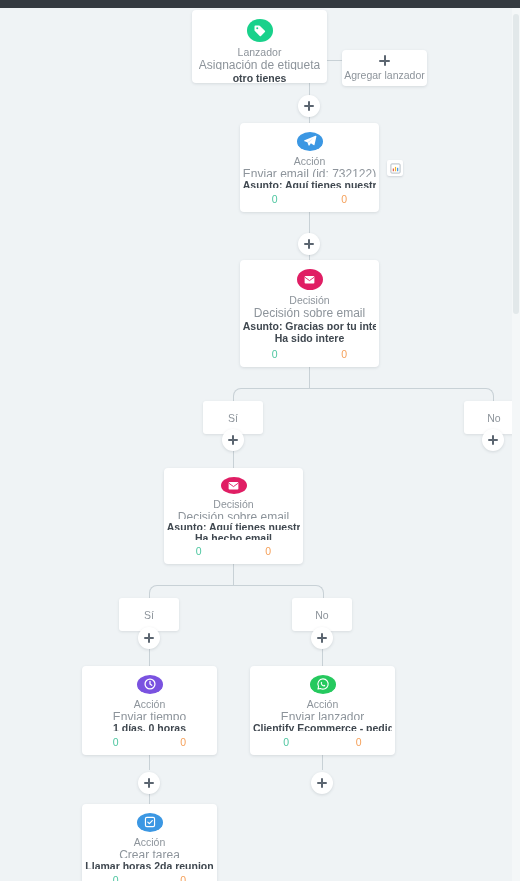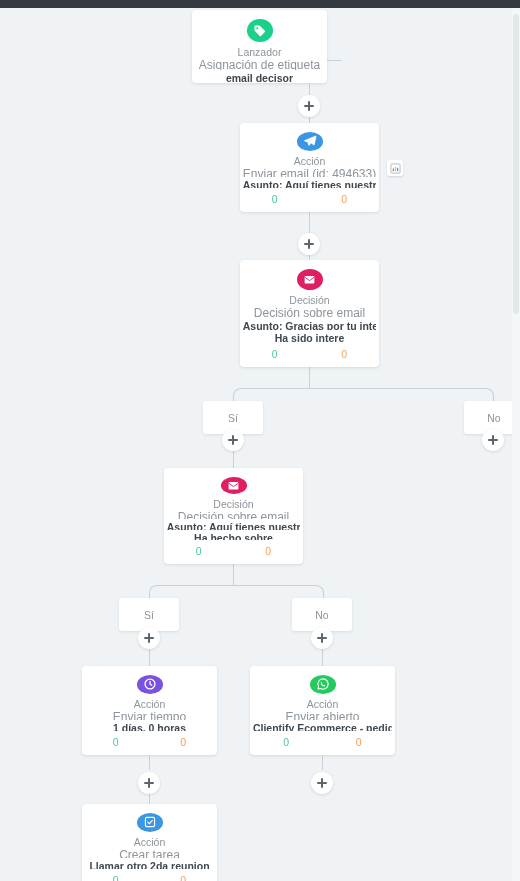--- a/index.html
+++ b/index.html
@@ -111,35 +111,39 @@
 
     <div class="card" style="left:192px;top:2px;width:135px;height:73px;">
       <div class="card-icon" style="background:#19d18b;">
         <svg width="15" height="15" viewBox="0 0 24 24" aria-hidden="true">
           <path d="M20.6 12.4 12.8 4.6a2 2 0 0 0-1.4-.6H5.4A1.4 1.4 0 0 0 4 5.4v6a2 2 0 0 0 .6 1.4l7.8 7.8a1.4 1.4 0 0 0 2 0l6.2-6.2a1.4 1.4 0 0 0 0-2z" fill="#ffffff"></path>
           <circle cx="8.4" cy="8.4" r="1.6" fill="#19d18b"></circle>
         </svg>
       </div>
       <div class="kind">Lanzador</div>
       <div class="subtitle">Asignación de etiqueta</div>
-      <div class="detail">email decisor</div>
-    </div>
-
+      <div class="detail">otro tienes</div>
+    </div>
+
+    <div class="addbox" style="left:342px;top:42px;width:85px;height:36px;">
+      <div class="pl"></div>
+      <span>Agregar lanzador</span>
+    </div>
 
     <div class="plus" style="left:298px;top:87px;"></div>
 
     <div class="card" style="left:240px;top:115px;width:139px;height:89px;">
       <div class="card-icon" style="background:#3b97e3;">
         <svg width="14" height="14" viewBox="0 0 24 24" aria-hidden="true">
           <path d="M21.5 3.2 2.6 10.6c-.9.35-.86 1.64.06 1.93l4.9 1.55 1.84 5.2c.3.85 1.45.95 1.9.17l2.2-3.8 4.5 3.3c.66.48 1.6.12 1.78-.68l3.2-13.9c.18-.8-.63-1.47-1.38-1.17z" fill="#ffffff"></path>
           <path d="M9.5 14.8 18.6 6.3l-10 7.1z" fill="#cfe6fa"></path>
         </svg>
       </div>
       <div class="kind">Acción</div>
-      <div class="subtitle">Enviar email (id: 494633)</div>
+      <div class="subtitle">Enviar email (id: 732122)</div>
       <div class="detail">Asunto: Aquí tienes nuestro c...</div>
       <div class="counters">
         <span class="c-green">0</span>
         <span class="c-orange">0</span>
       </div>
       <div class="stats-btn">
         <svg width="11" height="11" viewBox="0 0 24 24" aria-hidden="true">
           <rect x="2" y="2" width="20" height="20" rx="2" fill="none" stroke="#aeb7bf" stroke-width="2"></rect>
           <rect x="6" y="12" width="2.6" height="6" fill="#e2574c"></rect>
           <rect x="10.7" y="8.5" width="2.6" height="9.5" fill="#f0b429"></rect>
@@ -180,21 +184,21 @@
     <div class="card" style="left:164px;top:460px;width:139px;height:96px;">
       <div class="card-icon" style="background:#e01e64;">
         <svg width="13" height="13" viewBox="0 0 24 24" aria-hidden="true">
           <path d="M3 7.5a2 2 0 0 1 2-2h14a2 2 0 0 1 2 2V18a1.5 1.5 0 0 1-1.5 1.5h-15A1.5 1.5 0 0 1 3 18z" fill="#ffffff"></path>
           <path d="M4 8.2 12 14l8-5.8" fill="none" stroke="#e01e64" stroke-width="1.7" stroke-linecap="round"></path>
         </svg>
       </div>
       <div class="kind">Decisión</div>
       <div class="subtitle">Decisión sobre email</div>
       <div class="detail">Asunto: Aquí tienes nuestro c...</div>
-      <div class="detail">Ha hecho sobre</div>
+      <div class="detail">Ha hecho email</div>
       <div class="counters">
         <span class="c-green">0</span>
         <span class="c-orange">0</span>
       </div>
     </div>
 
     <div class="pill" style="left:119px;top:590px;width:60px;">
       <span>Sí</span>
     </div>
     <div class="pill" style="left:292px;top:590px;width:60px;">
@@ -221,41 +225,41 @@
     </div>
 
     <div class="card" style="left:250px;top:658px;width:145px;height:89px;">
       <div class="card-icon" style="background:#25c95e;">
         <svg width="14" height="14" viewBox="0 0 24 24" aria-hidden="true">
           <path d="M12 3.2A8.8 8.8 0 0 0 4.4 16.5L3.4 20.6l4.2-1a8.8 8.8 0 1 0 4.4-16.4z" fill="none" stroke="#ffffff" stroke-width="1.9" stroke-linejoin="round"></path>
           <path d="M9.2 8.1c.25-.05.5.02.62.3l.73 1.6c.1.22.05.48-.12.65l-.42.44c-.12.13-.15.32-.06.47a6 6 0 0 0 2.5 2.5c.16.08.35.05.47-.08l.45-.43c.17-.16.42-.2.64-.1l1.6.73c.27.12.35.37.3.62-.16.8-.88 1.4-1.7 1.43-2.9.1-6.2-3.2-6.1-6.1a1.8 1.8 0 0 1 1.1-1.6z" fill="#ffffff"></path>
         </svg>
       </div>
       <div class="kind">Acción</div>
-      <div class="subtitle">Enviar abierto</div>
+      <div class="subtitle">Enviar lanzador</div>
       <div class="detail">Clientify Ecommerce - pedido_...</div>
       <div class="counters">
         <span class="c-green">0</span>
         <span class="c-orange">0</span>
       </div>
     </div>
 
     <div class="plus" style="left:138px;top:764px;"></div>
     <div class="plus" style="left:311px;top:764px;"></div>
 
     <div class="card" style="left:82px;top:796px;width:135px;height:89px;">
       <div class="card-icon" style="background:#3b97e3;">
         <svg width="14" height="14" viewBox="0 0 24 24" aria-hidden="true">
           <rect x="4.2" y="4.2" width="15.6" height="15.6" rx="2.4" fill="none" stroke="#ffffff" stroke-width="2"></rect>
           <path d="M8.2 12.2l2.7 2.7 5-5.4" fill="none" stroke="#ffffff" stroke-width="2" stroke-linecap="round" stroke-linejoin="round"></path>
         </svg>
       </div>
       <div class="kind">Acción</div>
       <div class="subtitle">Crear tarea</div>
-      <div class="detail">Llamar otro 2da reunion</div>
+      <div class="detail">Llamar horas 2da reunion</div>
       <div class="counters">
         <span class="c-green">0</span>
         <span class="c-orange">0</span>
       </div>
     </div>
 
   </div>
 </div>
 
 </body></html>

